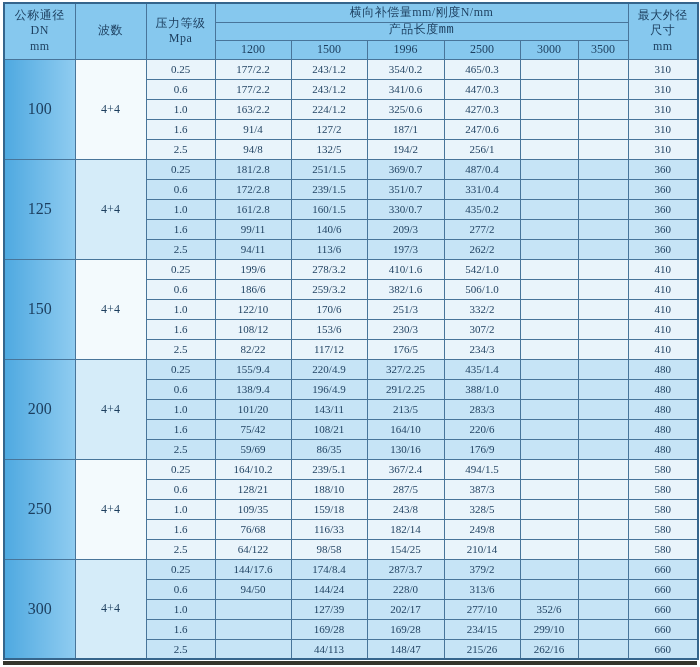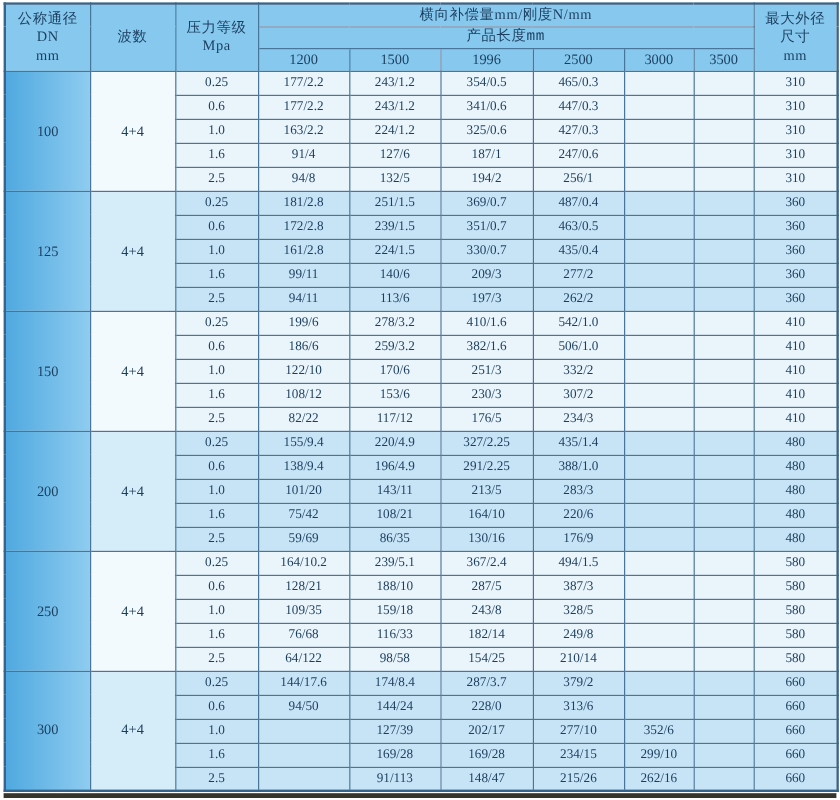--- a/index.html
+++ b/index.html
@@ -42,21 +42,21 @@
     font-size:12px;
     line-height:1.3;
     white-space:pre-line;
     letter-spacing:0.5px;
   }
   thead th.latin{letter-spacing:0;}
   tbody tr{height:20px;}
   tbody td{font-size:11px;}
   td.dn-cell{
     background:linear-gradient(90deg,var(--dn_col_start),var(--dn_col_end));
-    font-size:12px;
+    font-size:16px;
   }
   tr.blk-light td.waves-cell{background:var(--waves_light);}
   tr.blk-blue  td.waves-cell{background:var(--waves_blue);}
   td.waves-cell{font-size:12px;}
   tr.blk-light td.pressure-cell, tr.blk-light td.value-cell, tr.blk-light td.od-cell{background:var(--block_light);}
   tr.blk-blue  td.pressure-cell, tr.blk-blue  td.value-cell, tr.blk-blue  td.od-cell{background:var(--block_blue);}
   .bottom-bar{width:694px;height:4px;background:var(--bottom_bar);margin-top:1px;}
   .hrow-1{height:19px;}
   .hrow-2{height:18px;font-family:Liberation Mono, monospace;}
   .hrow-3{height:19px;}
@@ -103,21 +103,21 @@
         <th class="latin">3500</th>
       </tr>
     </thead>
     <tbody>
         <tr class="blk-light">
           <td class="dn-cell" rowspan="5">100</td>
           <td class="waves-cell" rowspan="5">4+4</td>
           <td class="pressure-cell">0.25</td>
           <td class="value-cell">177/2.2</td>
           <td class="value-cell">243/1.2</td>
-          <td class="value-cell">354/0.5</td>
+          <td class="value-cell">354/0.2</td>
           <td class="value-cell">465/0.3</td>
           <td class="value-cell">&nbsp;</td>
           <td class="value-cell">&nbsp;</td>
           <td class="od-cell">310</td>
         </tr>
         <tr class="blk-light">
           <td class="pressure-cell">0.6</td>
           <td class="value-cell">177/2.2</td>
           <td class="value-cell">243/1.2</td>
           <td class="value-cell">341/0.6</td>
@@ -132,21 +132,21 @@
           <td class="value-cell">224/1.2</td>
           <td class="value-cell">325/0.6</td>
           <td class="value-cell">427/0.3</td>
           <td class="value-cell">&nbsp;</td>
           <td class="value-cell">&nbsp;</td>
           <td class="od-cell">310</td>
         </tr>
         <tr class="blk-light">
           <td class="pressure-cell">1.6</td>
           <td class="value-cell">91/4</td>
-          <td class="value-cell">127/6</td>
+          <td class="value-cell">127/2</td>
           <td class="value-cell">187/1</td>
           <td class="value-cell">247/0.6</td>
           <td class="value-cell">&nbsp;</td>
           <td class="value-cell">&nbsp;</td>
           <td class="od-cell">310</td>
         </tr>
         <tr class="blk-light">
           <td class="pressure-cell">2.5</td>
           <td class="value-cell">94/8</td>
           <td class="value-cell">132/5</td>
@@ -166,31 +166,31 @@
           <td class="value-cell">487/0.4</td>
           <td class="value-cell">&nbsp;</td>
           <td class="value-cell">&nbsp;</td>
           <td class="od-cell">360</td>
         </tr>
         <tr class="blk-blue">
           <td class="pressure-cell">0.6</td>
           <td class="value-cell">172/2.8</td>
           <td class="value-cell">239/1.5</td>
           <td class="value-cell">351/0.7</td>
-          <td class="value-cell">463/0.5</td>
+          <td class="value-cell">331/0.4</td>
           <td class="value-cell">&nbsp;</td>
           <td class="value-cell">&nbsp;</td>
           <td class="od-cell">360</td>
         </tr>
         <tr class="blk-blue">
           <td class="pressure-cell">1.0</td>
           <td class="value-cell">161/2.8</td>
-          <td class="value-cell">224/1.5</td>
+          <td class="value-cell">160/1.5</td>
           <td class="value-cell">330/0.7</td>
-          <td class="value-cell">435/0.4</td>
+          <td class="value-cell">435/0.2</td>
           <td class="value-cell">&nbsp;</td>
           <td class="value-cell">&nbsp;</td>
           <td class="od-cell">360</td>
         </tr>
         <tr class="blk-blue">
           <td class="pressure-cell">1.6</td>
           <td class="value-cell">99/11</td>
           <td class="value-cell">140/6</td>
           <td class="value-cell">209/3</td>
           <td class="value-cell">277/2</td>
@@ -402,21 +402,21 @@
           <td class="value-cell">169/28</td>
           <td class="value-cell">169/28</td>
           <td class="value-cell">234/15</td>
           <td class="value-cell">299/10</td>
           <td class="value-cell">&nbsp;</td>
           <td class="od-cell">660</td>
         </tr>
         <tr class="blk-blue">
           <td class="pressure-cell">2.5</td>
           <td class="value-cell">&nbsp;</td>
-          <td class="value-cell">91/113</td>
+          <td class="value-cell">44/113</td>
           <td class="value-cell">148/47</td>
           <td class="value-cell">215/26</td>
           <td class="value-cell">262/16</td>
           <td class="value-cell">&nbsp;</td>
           <td class="od-cell">660</td>
         </tr>
       </tbody>
   </table>
   <div class="bottom-bar"></div>
 </div>

